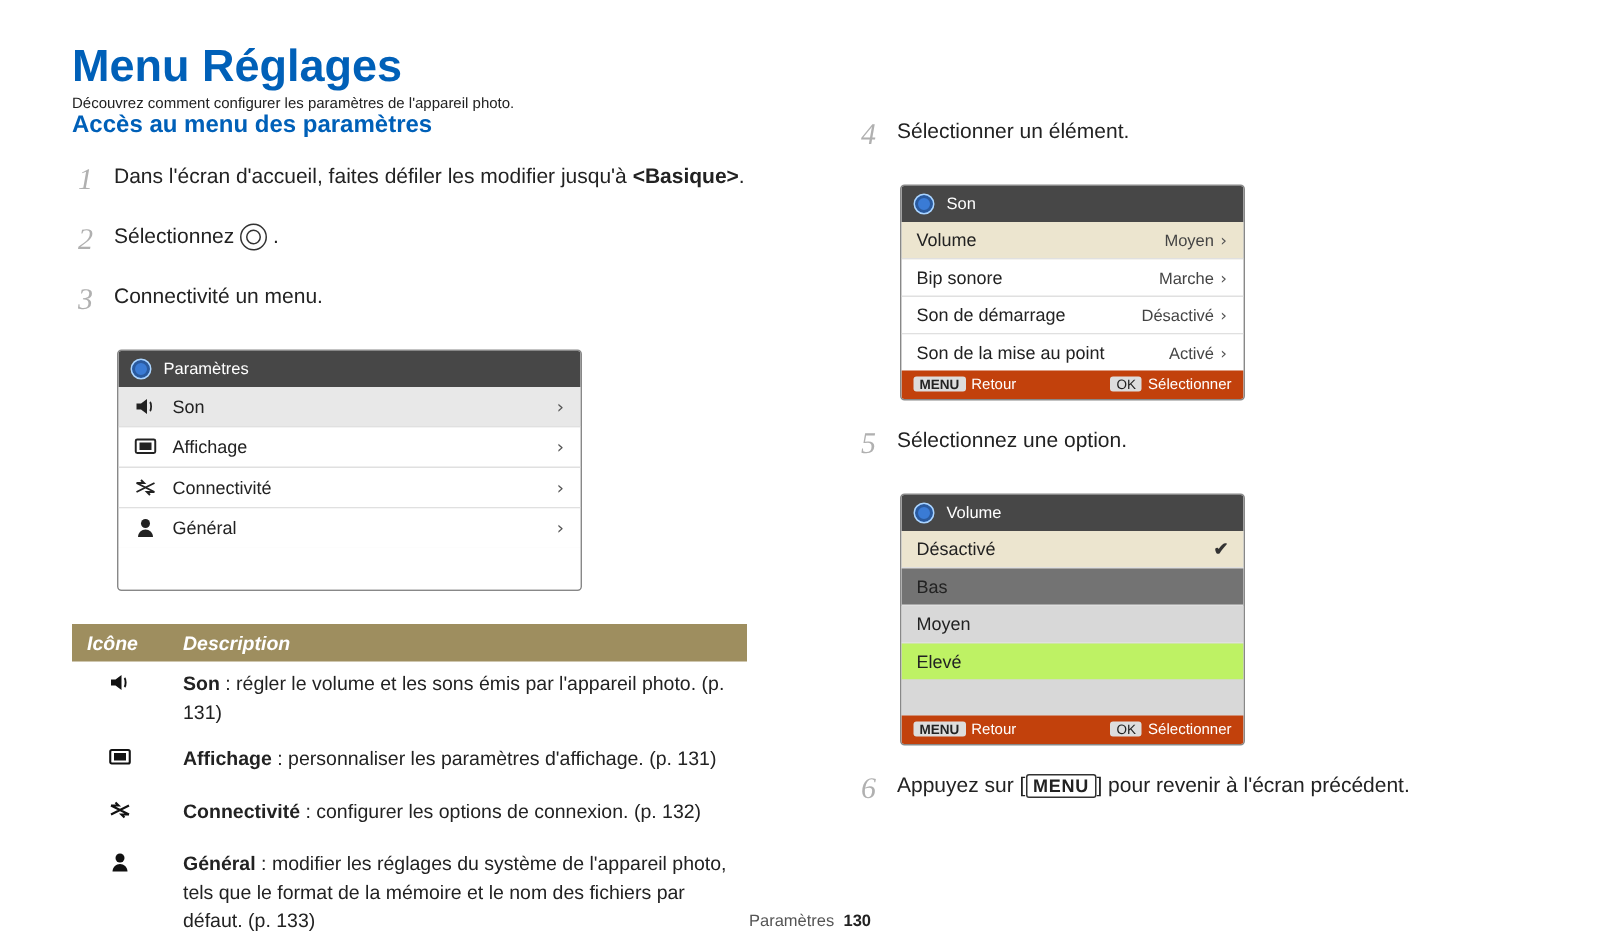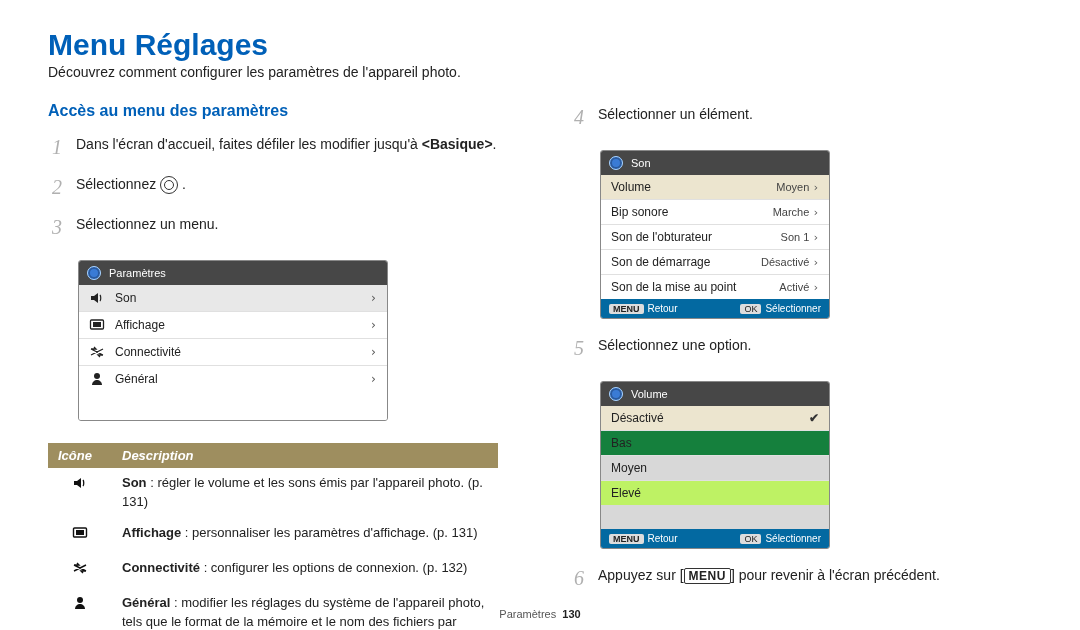--- a/index.html
+++ b/index.html
@@ -24,22 +24,21 @@
   .page{
     padding:28px 48px 0 48px;
   }
   h1{
     margin:0 0 2px 0;
     color:var(--blue);
     font-size:30px;
     font-weight:700;
   }
   .subtitle{
-    font-size:14px;
-    margin-bottom:22px;
+    font-size:10px;
   }
   .columns{
     display:flex;
     gap:60px;
   }
   .col{flex:1;}
   h2{
     color:var(--blue);
     font-size:16px;
     font-weight:700;
@@ -103,21 +102,21 @@
   .panel-body-grey{background:#d8d8d8;}
   .panel-row.noborder{border-bottom:none;}
   .row-left{display:flex;align-items:center;gap:10px;}
   .chev{font-family:monospace;color:#555;}
   .val{color:#444;font-size:11px;}
   .check{font-weight:bold;color:#333;}
 
   .panel-footer{
     display:flex;
     justify-content:space-between;
-    background:#0369a1;
+    background:#c2410c;
     color:#fff;
     font-size:10px;
     padding:4px 8px;
     align-items:flex-end;
   }
   .menu-badge{
     background:#ddd;color:#222;border-radius:2px;
     padding:0 4px;font-size:9px;font-weight:bold;
     margin-right:4px;
   }
@@ -202,21 +201,21 @@
         <div class="step-num">2</div>
         <div class="txt">
           <span>Sélectionnez </span>
           <span class="inline-gear"></span>
           <span>.</span>
         </div>
       </div>
 
       <div class="step">
         <div class="step-num">3</div>
-        <div class="txt">Sélectionnez un menu.</div>
+        <div class="txt">Connectivité un menu.</div>
       </div>
 
       <div class="panel-wrap">
         <div class="panel">
           <div class="panel-header">
             <span class="sun-icon"></span>
             <span>Paramètres</span>
           </div>
           <div class="panel-row alt">
             <span class="row-left">
@@ -329,24 +328,20 @@
           </div>
           <div class="panel-row hi">
             <span>Volume</span>
             <span class="val"><span>Moyen</span> <span class="chev">›</span></span>
           </div>
           <div class="panel-row">
             <span>Bip sonore</span>
             <span class="val"><span>Marche</span> <span class="chev">›</span></span>
           </div>
           <div class="panel-row">
-            <span>Son de l'obturateur</span>
-            <span class="val"><span>Son 1</span> <span class="chev">›</span></span>
-          </div>
-          <div class="panel-row">
             <span>Son de démarrage</span>
             <span class="val"><span>Désactivé</span> <span class="chev">›</span></span>
           </div>
           <div class="panel-row noborder">
             <span>Son de la mise au point</span>
             <span class="val"><span>Activé</span> <span class="chev">›</span></span>
           </div>
           <div class="panel-footer">
             <span><span class="menu-badge">MENU</span><span>Retour</span></span>
             <span><span class="ok-badge">OK</span><span>Sélectionner</span></span>
@@ -363,21 +358,21 @@
         <div class="panel panel-2">
           <div class="panel-header">
             <span class="sun-icon"></span>
             <span>Volume</span>
           </div>
           <div class="panel-body-grey">
             <div class="panel-row hi">
               <span>Désactivé</span>
               <span class="check">✔</span>
             </div>
-            <div class="panel-row" style="background:#15803d">
+            <div class="panel-row" style="background:#737373">
               <span>Bas</span>
                 <span></span>
             </div>
             <div class="panel-row" style="background:#d8d8d8">
               <span>Moyen</span>
                 <span></span>
             </div>
             <div class="panel-row noborder" style="background:#bef264">
               <span>Elevé</span>
                 <span></span>

